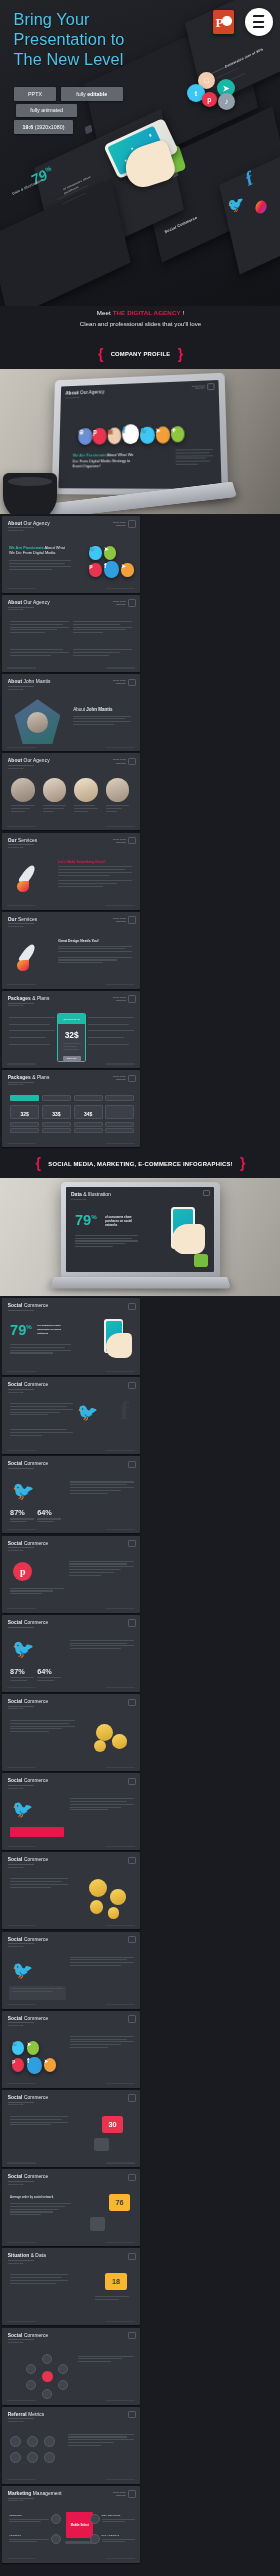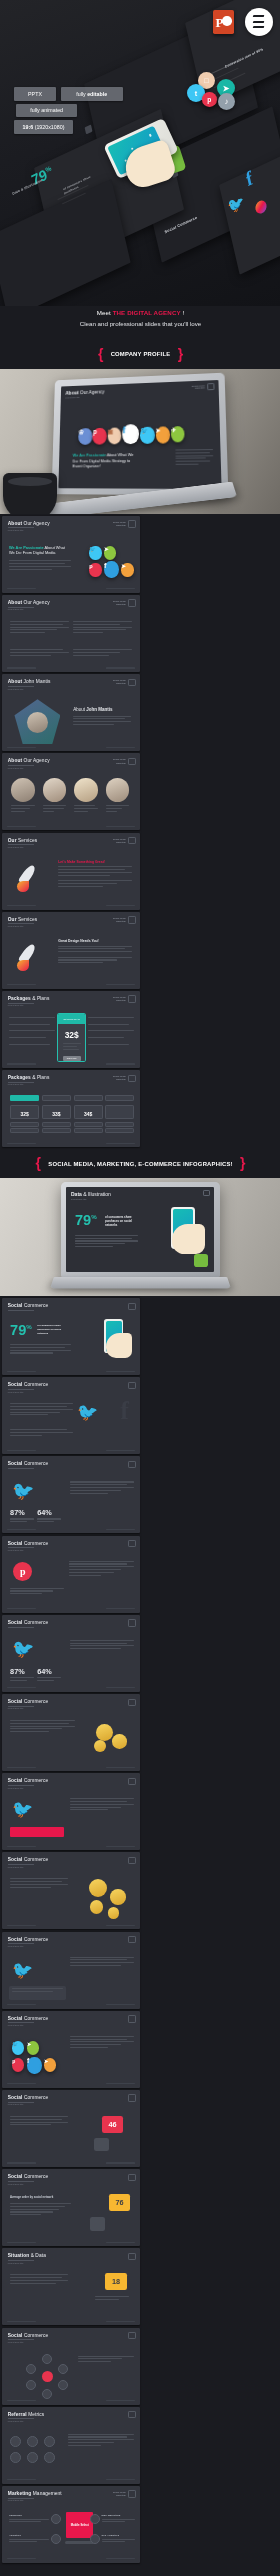--- a/index.html
+++ b/index.html
@@ -148,20 +148,25 @@
     <div class="plate-line" style="left:205px;top:67px;width:39px;transform:rotate(-25deg);"></div>
     <div class="plate-line" style="left:209px;top:74px;width:31px;transform:rotate(-25deg);opacity:.5;"></div>
     <div class="plate-line" style="left:212px;top:80px;width:35px;transform:rotate(-25deg);opacity:.5;"></div>
     <div class="plate-line" style="left:56px;top:192px;width:34px;transform:rotate(-25deg);opacity:.45;"></div>
     <div class="plate-line" style="left:61px;top:198px;width:26px;transform:rotate(-25deg);opacity:.45;"></div>
 
     <div style="position:absolute;left:85px;top:126px;width:6.7px;height:6.7px;background:#44474f;border-radius:1.1px;transform:rotate(-25deg) skewX(-12deg);"></div>
     <div style="position:absolute;left:172px;top:171px;width:5.6px;height:5.6px;background:#44474f;border-radius:1.1px;transform:rotate(-25deg) skewX(-12deg);"></div>
   </div>
 
+  <div class="hero-title">
+    <div>Bring Your</div>
+    <div>Presentation to</div>
+    <div>The New Level</div>
+  </div>
 
   <div class="tagbtns">
     <span class="tagbtn tb1">PPTX</span>
     <span class="tagbtn tb2">fully <b>editable</b></span><br>
     <span class="tagbtn tb3">fully animated</span>
     <span class="tagbtn tb4"><b>19:6</b> (1920x1080)</span>
   </div>
 
   <div class="badge-ppt"></div>
   <div class="badge-env">
@@ -816,21 +821,21 @@
         <div class="u"></div>
         <div class="s">perfect slide title</div>
       </div>
     <div class="s-icon"></div>
     <div style="position:absolute;left:7.9px;top:26px;width:58px;">
         <div class="tl w100"></div>
         <div class="tl w90"></div>
         <div class="tl w100"></div>
         <div class="tl w70"></div>
       </div>
-    <div style="position:absolute;right:17px;top:26px;width:21.3px;height:17px;background:#e8344e;border-radius:2.2px;color:#fff;font-size:7.3px;font-weight:700;text-align:center;line-height:17px;">46</div>
+    <div style="position:absolute;right:17px;top:26px;width:21.3px;height:17px;background:#e8344e;border-radius:2.2px;color:#fff;font-size:7.3px;font-weight:700;text-align:center;line-height:17px;">30</div>
     <div style="position:absolute;right:31px;top:48px;width:15.7px;height:13.5px;background:#4a4e57;border-radius:2.2px;"></div>
     <div class="s-foot-l"></div>
       <div class="s-foot-r"></div>
   </div>
 
   <div class="slide">
     <div class="s-hdr">
         <div class="t"><b>Social</b><span> Commerce</span></div>
         <div class="u"></div>
         <div class="s">perfect slide title</div>

